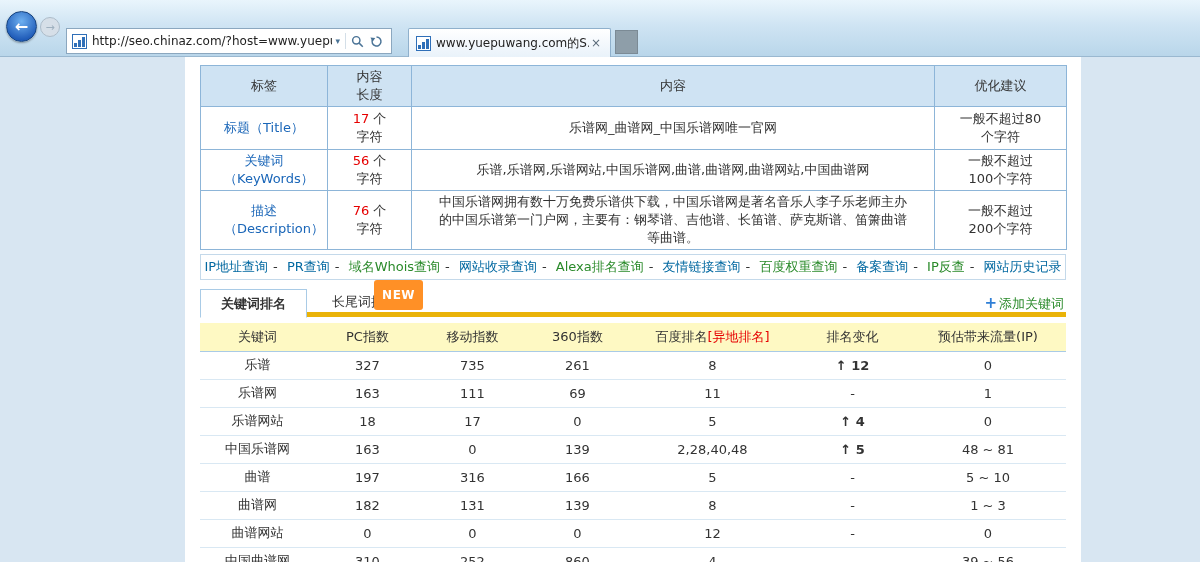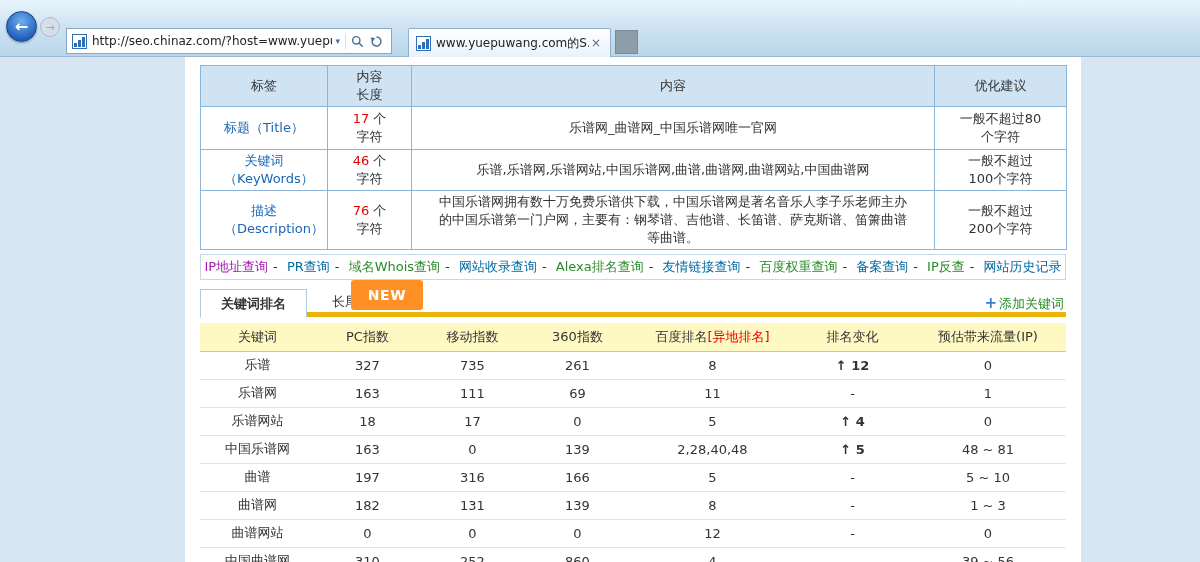--- a/index.html
+++ b/index.html
@@ -48,32 +48,32 @@
   .seo-table th { background:#cfe3f3; height:25px; font-weight:normal; }
   .seo-table td.lbl { color:#1a66b8; cursor:pointer; }
   .seo-table tr.r1 td { height:43px; }
   .seo-table tr.r2 td, .seo-table tr.r3 td { height:41px; }
   .red { color:#e60000; }
 
   
   .tool-links { margin-top:4px; width:866px; height:26px; line-height:24px; border:1px solid #c4d9ea;
     text-align:center; font-size:13px; color:#222; white-space:nowrap; }
   .tool-links a { text-decoration:none; margin:0 2px; cursor:pointer; }
-  .tl-blue { color:#a21caf; } .tl-green { color:#2a8a2a; } .tl-dark { color:#0369a1; }
+  .tl-blue { color:#0369a1; } .tl-green { color:#2a8a2a; } .tl-dark { color:#0369a1; }
   .sep { color:#333; margin:0 3px; }
 
   
   .tab-bar { margin-top:8px; width:866px; height:29px; border-bottom:5px solid #eab308;
     position:relative; }
   .kw-tab { display:inline-block; height:29px; line-height:28px; padding:0 20px; font-size:13px;
     color:#333; cursor:pointer; vertical-align:bottom; position:relative; }
   .kw-tab.active { border:1px solid #a9cbe6; border-bottom:1px solid #fff; background:#fff;
     font-weight:bold; margin-bottom:-1px; }
   .new-badge { position:absolute; top:-8px; right:-6px; background:#ff9026; color:#fff;
-    font-size:14px; font-weight:bold; padding:1px 17px; border-radius:3px; letter-spacing:.5px; }
+    font-size:12px; font-weight:bold; padding:1px 8px; border-radius:3px; letter-spacing:.5px; }
   .add-kw { position:absolute; right:2px; top:6px; font-size:13px; color:#2a8a2a; cursor:pointer; }
   .plus-icon { color:#2f7fd6; font-weight:bold; font-size:15px; margin-right:2px; }
 
   
   .rank-table { width:866px; margin-top:6px; table-layout:fixed; }
   .rank-table th { background:#fef9c3; border-bottom:1px solid #a9cbe6; height:28px;
     font-size:13px; font-weight:normal; color:#333; text-align:center; }
   .rank-table td { height:28px; border-bottom:1px solid #d9e8f3; font-size:13px;
     text-align:center; color:#333; }
   .num { color:#0b8f0b; cursor:pointer; }
@@ -146,21 +146,21 @@
       <th>优化建议</th>
     </tr>
     <tr class="r1">
       <td class="lbl">标题（Title）</td>
       <td><span class="red">17</span><span> 个字符</span></td>
       <td>乐谱网_曲谱网_中国乐谱网唯一官网</td>
       <td>一般不超过80个字符</td>
     </tr>
     <tr class="r2">
       <td class="lbl">关键词（KeyWords）</td>
-      <td><span class="red">46</span><span> 个字符</span></td>
+      <td><span class="red">56</span><span> 个字符</span></td>
       <td>乐谱,乐谱网,乐谱网站,中国乐谱网,曲谱,曲谱网,曲谱网站,中国曲谱网</td>
       <td>一般不超过100个字符</td>
     </tr>
     <tr class="r3">
       <td class="lbl">描述（Description）</td>
       <td><span class="red">76</span><span> 个字符</span></td>
       <td>中国乐谱网拥有数十万免费乐谱供下载，中国乐谱网是著名音乐人李子乐老师主办的中国乐谱第一门户网，主要有：钢琴谱、吉他谱、长笛谱、萨克斯谱、笛箫曲谱等曲谱。</td>
       <td>一般不超过200个字符</td>
     </tr>
   </tbody>

